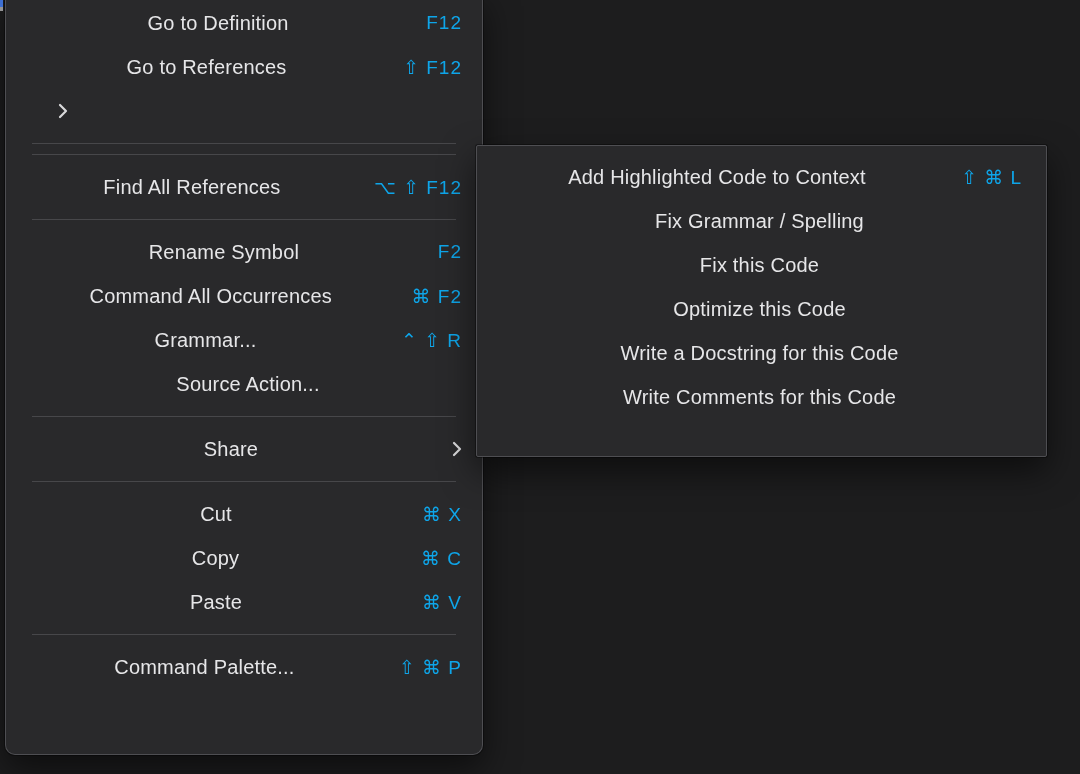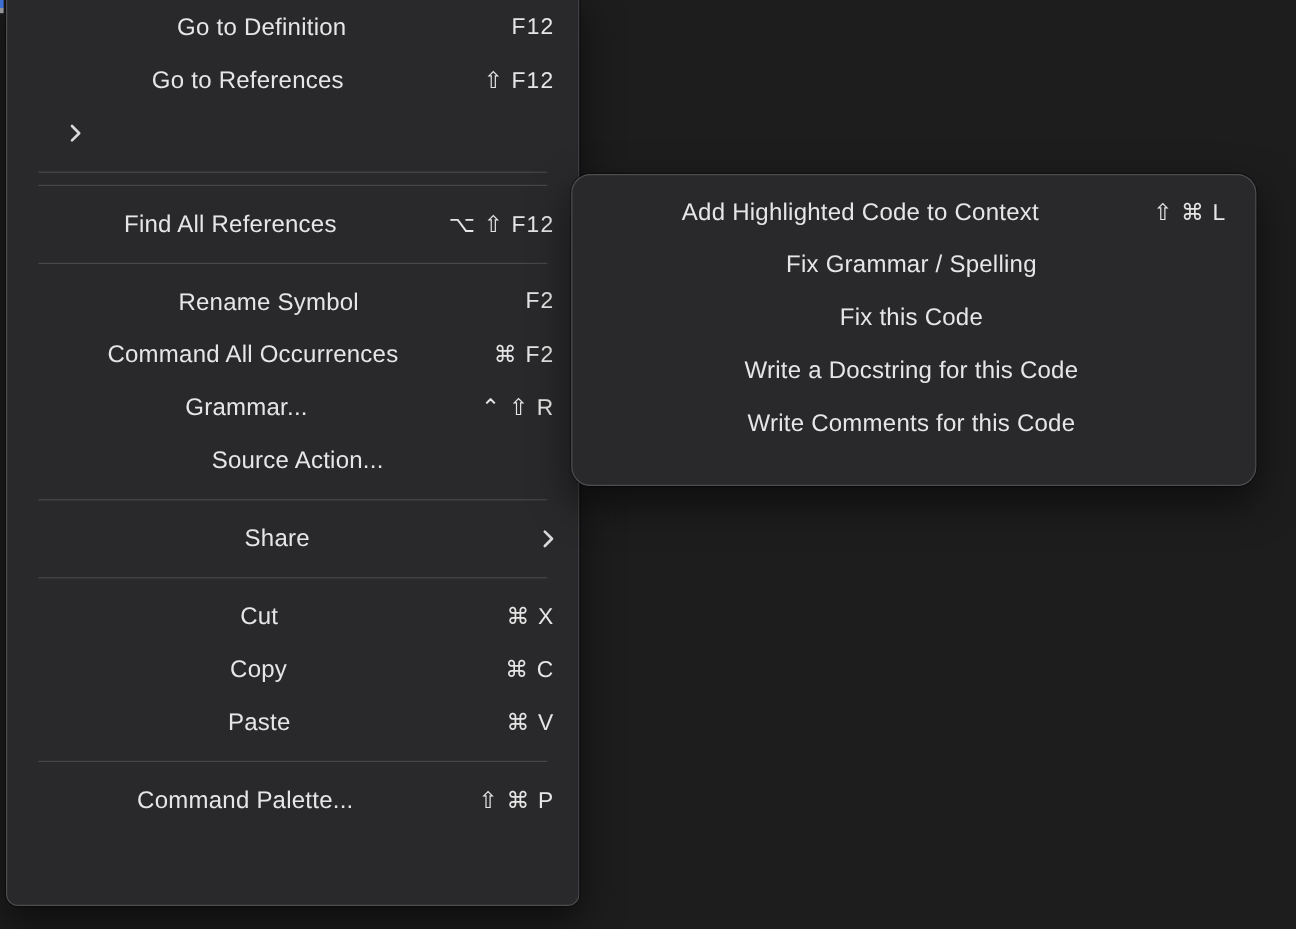--- a/index.html
+++ b/index.html
@@ -30,22 +30,22 @@
     top: -8px;
     width: 478px;
     height: 763px;
     border-radius: 0 0 10px 10px;
     border-top: none;
   }
   .submenu {
     left: 476px;
     top: 145px;
     width: 571px;
-    height: 260px;
-    border-radius: 16px;
+    height: 312px;
+    border-radius: 2px;
     z-index: 5;
   }
   .item {
     height: 44px;
     display: flex;
     align-items: center;
     margin: 0 7px;
     padding: 0 13px 0 21px;
     border-radius: 6px;
     letter-spacing: 0.2px;
@@ -53,21 +53,21 @@
     text-align: center;
   }
   .submenu .item {
     padding: 0 17px 0 13px;
   }
   .item .label {
     flex: 1;
     white-space: nowrap;
   }
   .item .shortcut {
-    color: #e5e5e5;
+    color: #0ea5e9;
     font-size: 19px;
     margin-left: 24px;
     white-space: pre;
     letter-spacing: 1px;
   }
   .item.selected {
     background: #2e57b4;
     color: #ffffff;
   }
   .chevron {
@@ -195,20 +195,23 @@
   </div>
 
   <div class="item">
     <span class="label">Fix Grammar / Spelling</span>
   </div>
 
   <div class="item">
     <span class="label">Fix this Code</span>
   </div>
 
+  <div class="item">
+    <span class="label">Optimize this Code</span>
+  </div>
 
   <div class="item">
     <span class="label">Write a Docstring for this Code</span>
   </div>
 
   <div class="item">
     <span class="label">Write Comments for this Code</span>
   </div>
 
 </div>

